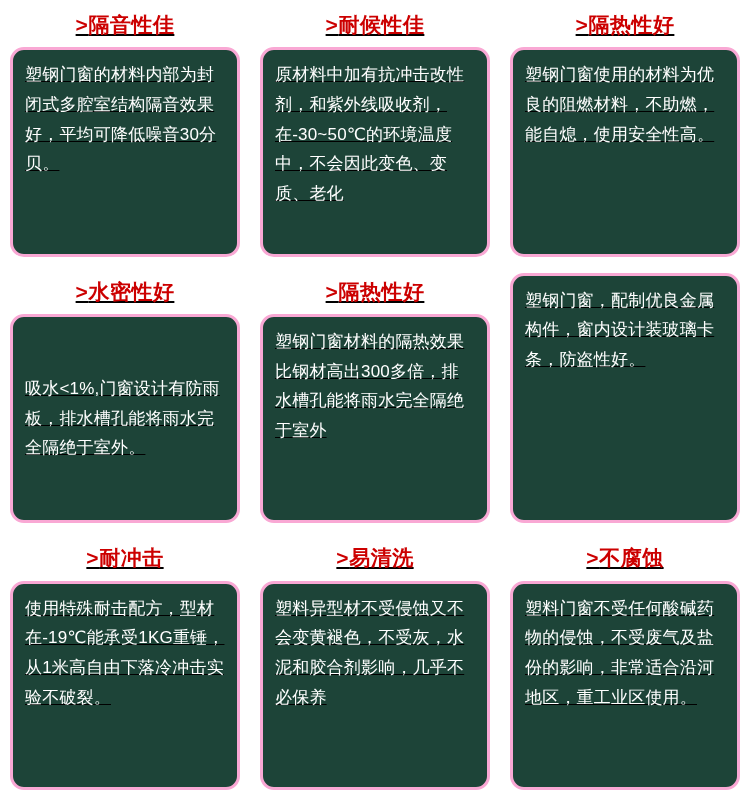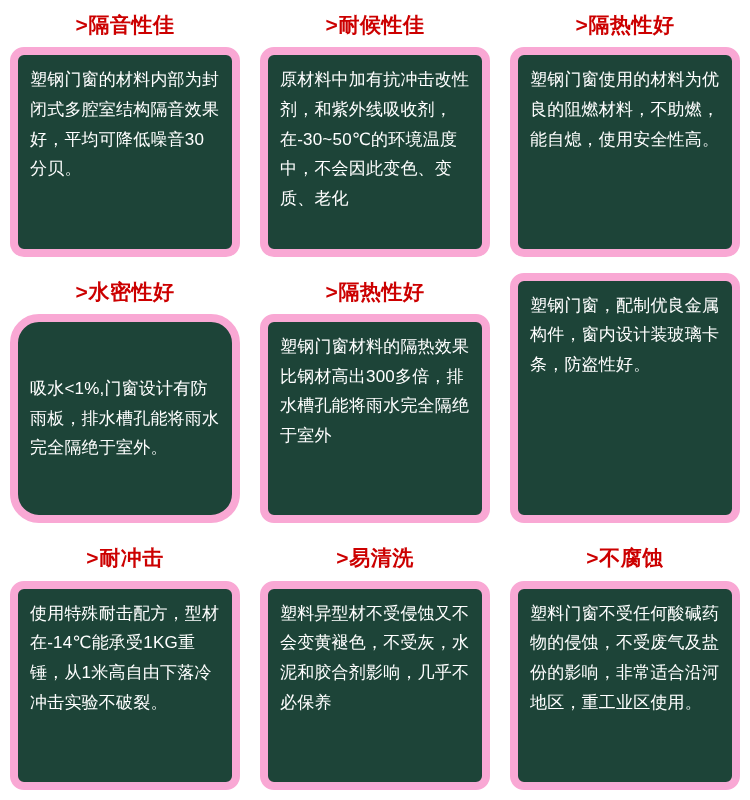--- a/index.html
+++ b/index.html
@@ -19,37 +19,38 @@
     grid-template-columns: repeat(3, 1fr);
     grid-template-rows: repeat(3, 1fr);
     box-sizing: border-box;
   }
   .cell {
     box-sizing: border-box;
     padding: 6px 10px 10px 10px;
     display: flex;
     flex-direction: column;
     align-items: center;
+    text-decoration: underline;
   }
   .card-title {
     color: #cc0000;
     font-size: 21px;
     font-weight: bold;
     letter-spacing: 0.5px;
     line-height: 1.2;
     margin: 6px 0 10px 0;
     text-align: center;
     white-space: nowrap;
   }
   .card-title .caret {
     font-weight: bold;
   }
   .card-body {
     background: #1d4438;
-    border: 8px solid #f9a8d4;
+    border: 3px solid #f9a8d4;
     border-radius: 14px;
     color: #ffffff;
     font-size: 17px;
     line-height: 1.75;
     padding: 10px 12px;
     width: 100%;
     box-sizing: border-box;
     flex: 1;
     display: flex;
     align-items: flex-start;
@@ -57,21 +58,21 @@
   }
   .card-body p {
     margin: 0;
   }
   
   .row-1 .card-body { min-height: 196px; }
   .row-2 .card-body { min-height: 196px; }
   .row-3 .card-body { min-height: 196px; }
 
   .cell.c1 .card-body, .cell.c3 .card-body { align-items: flex-start; }
-  .cell.c4 .card-body { align-items: center; border-radius: 29px; }
+  .cell.c4 .card-body { align-items: center; }
   .cell.c6 .card-body { align-items: flex-start; }
 </style>
 </head>
 <body>
 
 <div class="grid">
 
   <div class="cell c1 row-1">
     <div class="card-title">
       <span class="caret">&gt;</span><span>隔音性佳</span>
@@ -121,21 +122,21 @@
     <div class="card-body">
       <p>塑钢门窗，配制优良金属构件，窗内设计装玻璃卡条，防盗性好。</p>
     </div>
   </div>
 
   <div class="cell c7 row-3">
     <div class="card-title">
       <span class="caret">&gt;</span><span>耐冲击</span>
     </div>
     <div class="card-body">
-      <p>使用特殊耐击配方，型材在-14℃能承受1KG重锤，从1米高自由下落冷冲击实验不破裂。</p>
+      <p>使用特殊耐击配方，型材在-19℃能承受1KG重锤，从1米高自由下落冷冲击实验不破裂。</p>
     </div>
   </div>
 
   <div class="cell c8 row-3">
     <div class="card-title">
       <span class="caret">&gt;</span><span>易清洗</span>
     </div>
     <div class="card-body">
       <p>塑料异型材不受侵蚀又不会变黄褪色，不受灰，水泥和胶合剂影响，几乎不必保养</p>
     </div>

